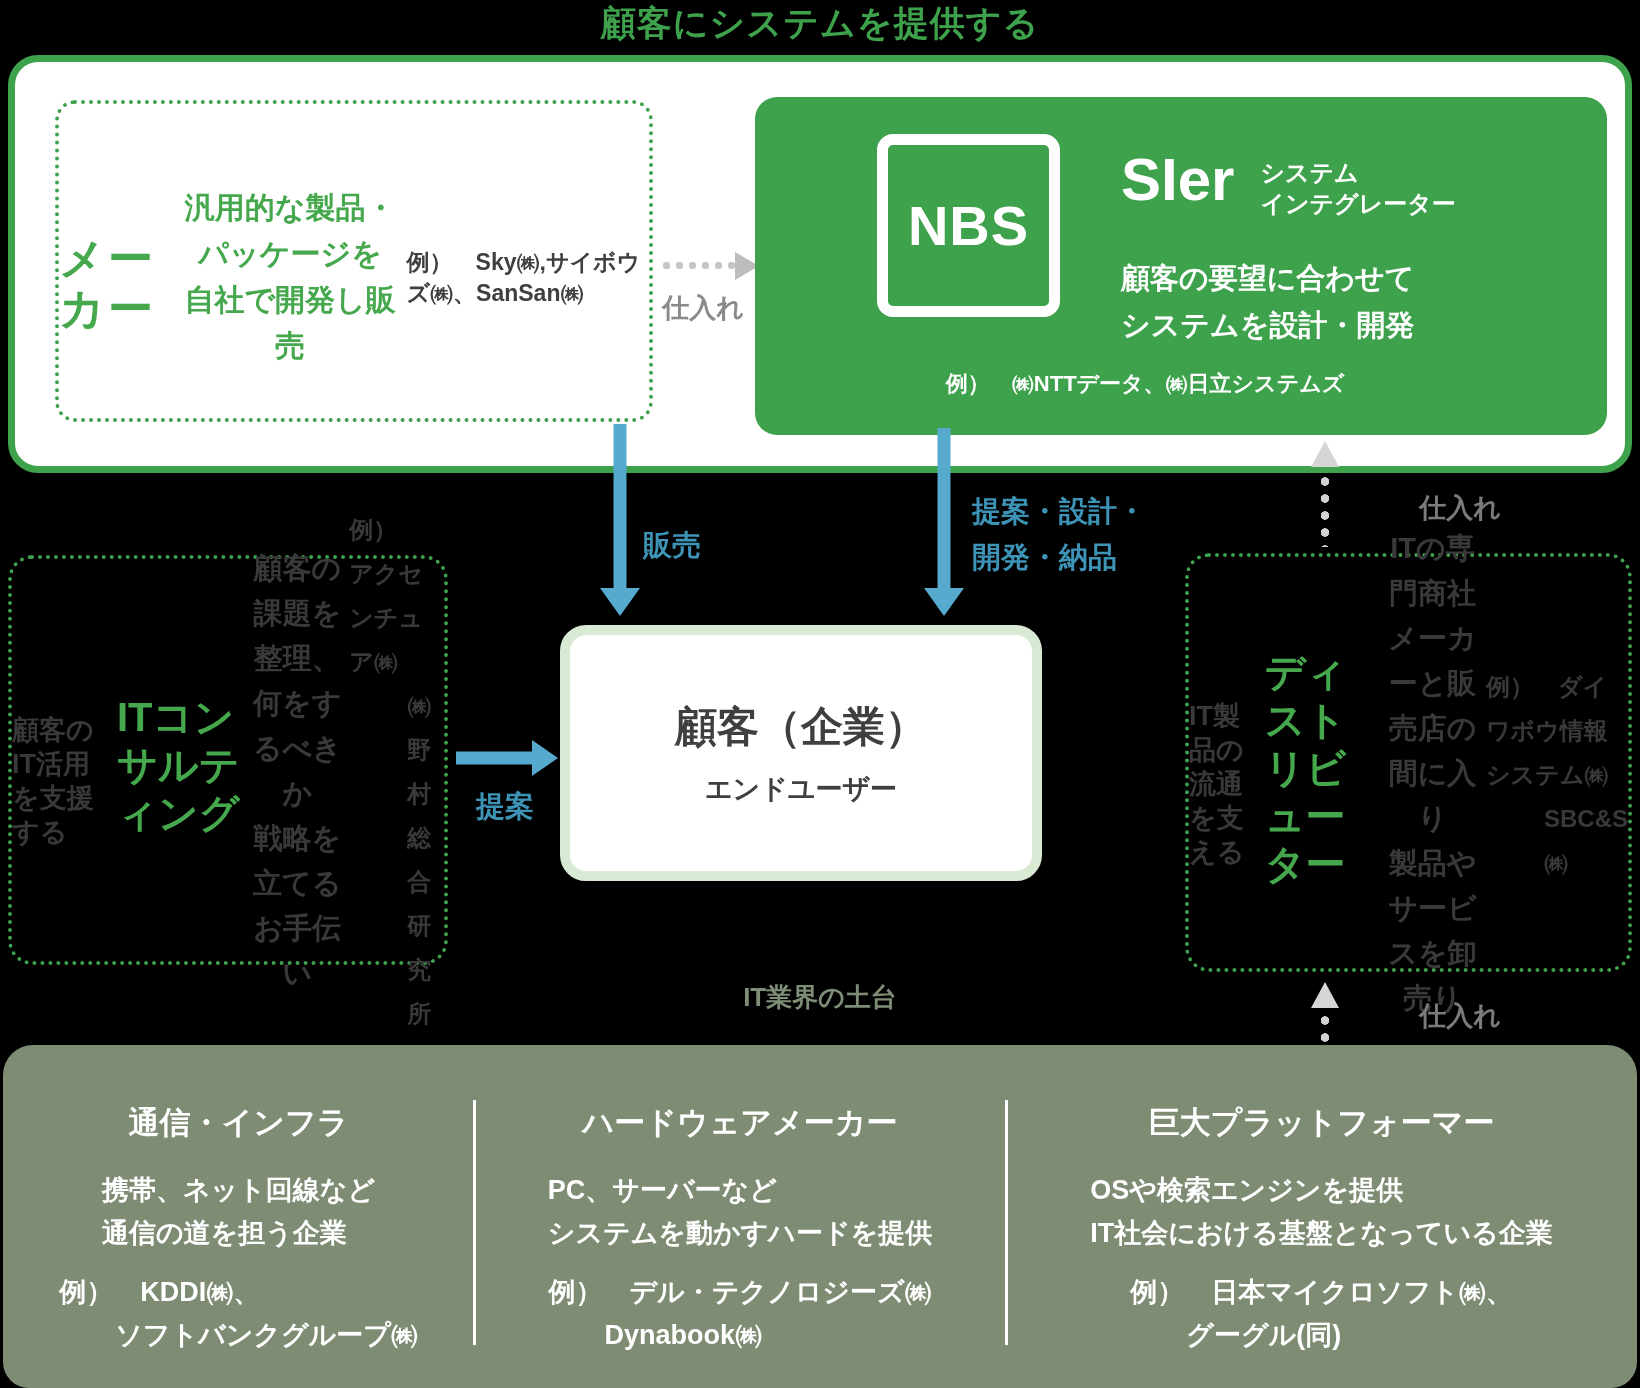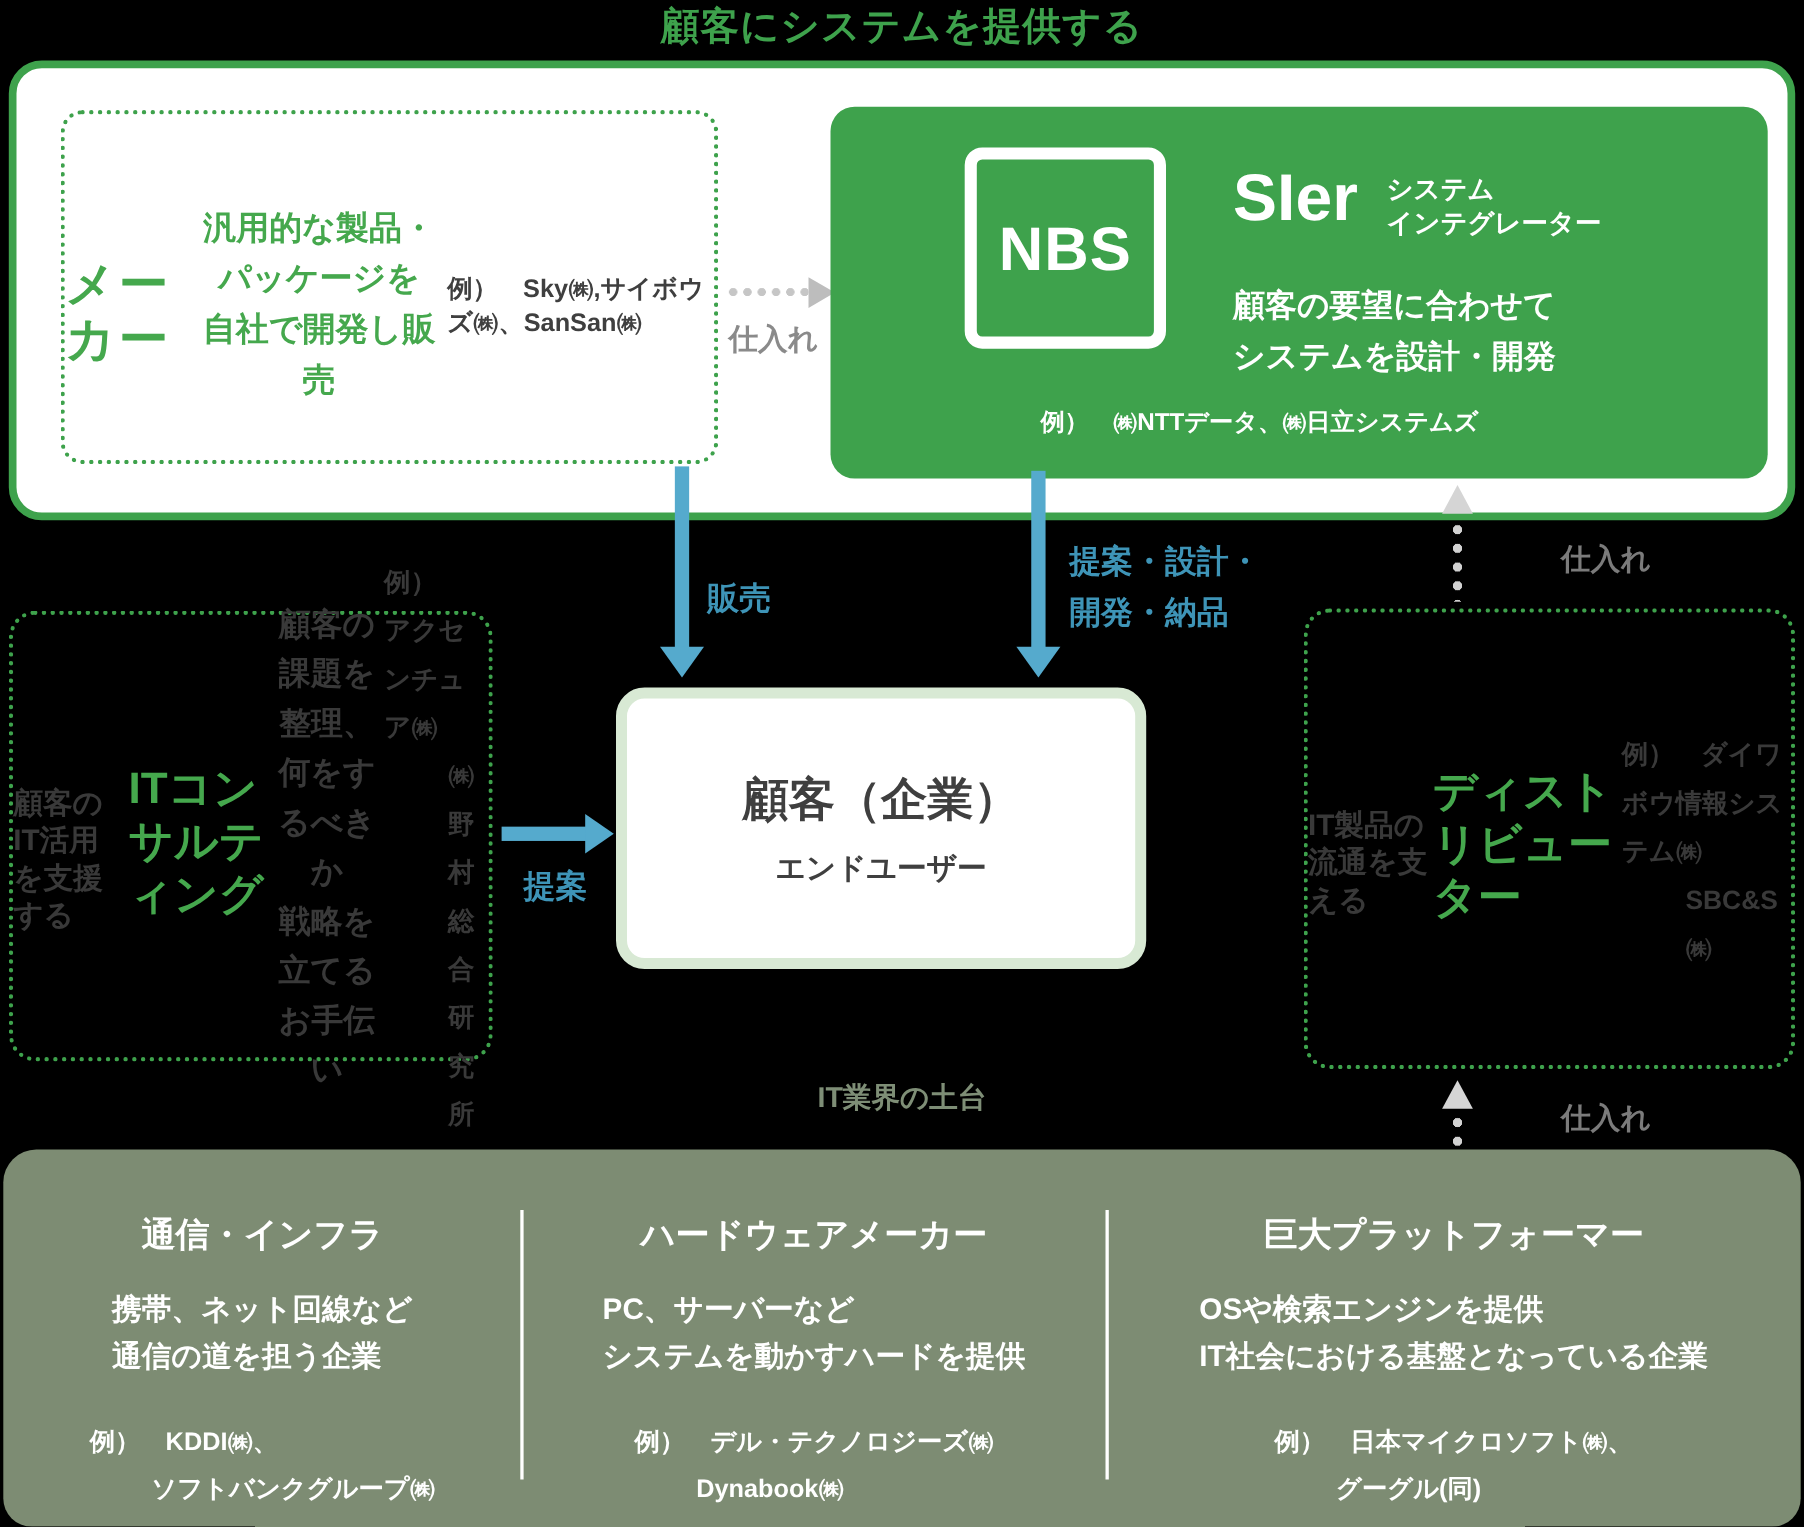--- a/index.html
+++ b/index.html
@@ -102,21 +102,21 @@
   .customer-title{font-size:42px;color:var(--dark-text);}
   .customer-subtitle{margin-top:16px;font-size:27px;color:var(--dark-text);}
 
   
   .foundation-title{left:0;right:0;top:980px;text-align:center;font-size:26px;color:var(--sage-text);}
   .foundation-box{left:3px;top:1045px;width:1634px;height:343px;background:var(--sage);
     border-radius:30px 30px 26px 26px;}
   .f-col{position:absolute;top:0;height:100%;display:flex;flex-direction:column;align-items:center;color:#fff;}
   .f-title{margin-top:56px;font-size:31px;line-height:44px;}
   .f-desc{margin-top:24px;font-size:27px;line-height:43px;}
-  .f-ex{display:inline-block;text-align:left;font-size:23px;line-height:43px;margin-top:34px;}
+  .f-ex{display:inline-block;text-align:left;font-size:27px;line-height:43px;margin-top:16px;}
   .f-ex .line2{padding-left:56px;}
   .f-divider{position:absolute;top:55px;width:3px;height:245px;background:#fff;}
 </style>
 </head>
 <body>
 
 <div class="canvas">
 
   <div class="abs top-title">顧客にシステムを提供する</div>
 
@@ -196,20 +196,25 @@
   <div class="abs blue-label" style="left:445px;top:783px;width:120px;text-align:center;">提案</div>
 
   <div class="abs customer-box">
     <div class="customer-title">顧客（企業）</div>
     <div class="customer-subtitle">エンドユーザー</div>
   </div>
 
   <div class="abs side-box" style="left:1185px;top:553px;width:447px;height:419px;">
     <div class="side-tagline">IT製品の流通を支える</div>
     <div class="side-title">ディストリビューター</div>
+    <div class="side-desc">
+      <div>ITの専門商社</div>
+      <div>メーカーと販売店の間に入り</div>
+      <div>製品やサービスを卸売り</div>
+    </div>
     <div class="ex-block">
       <div>例）　ダイワボウ情報システム㈱</div>
       <div class="line2">SBC&amp;S㈱</div>
     </div>
   </div>
 
   <div class="abs" style="left:1311px;top:982px;width:28px;height:62px;">
     <div class="vdots-head"></div>
     <div class="vdots" style="top:30px;bottom:0;"></div>
   </div>

